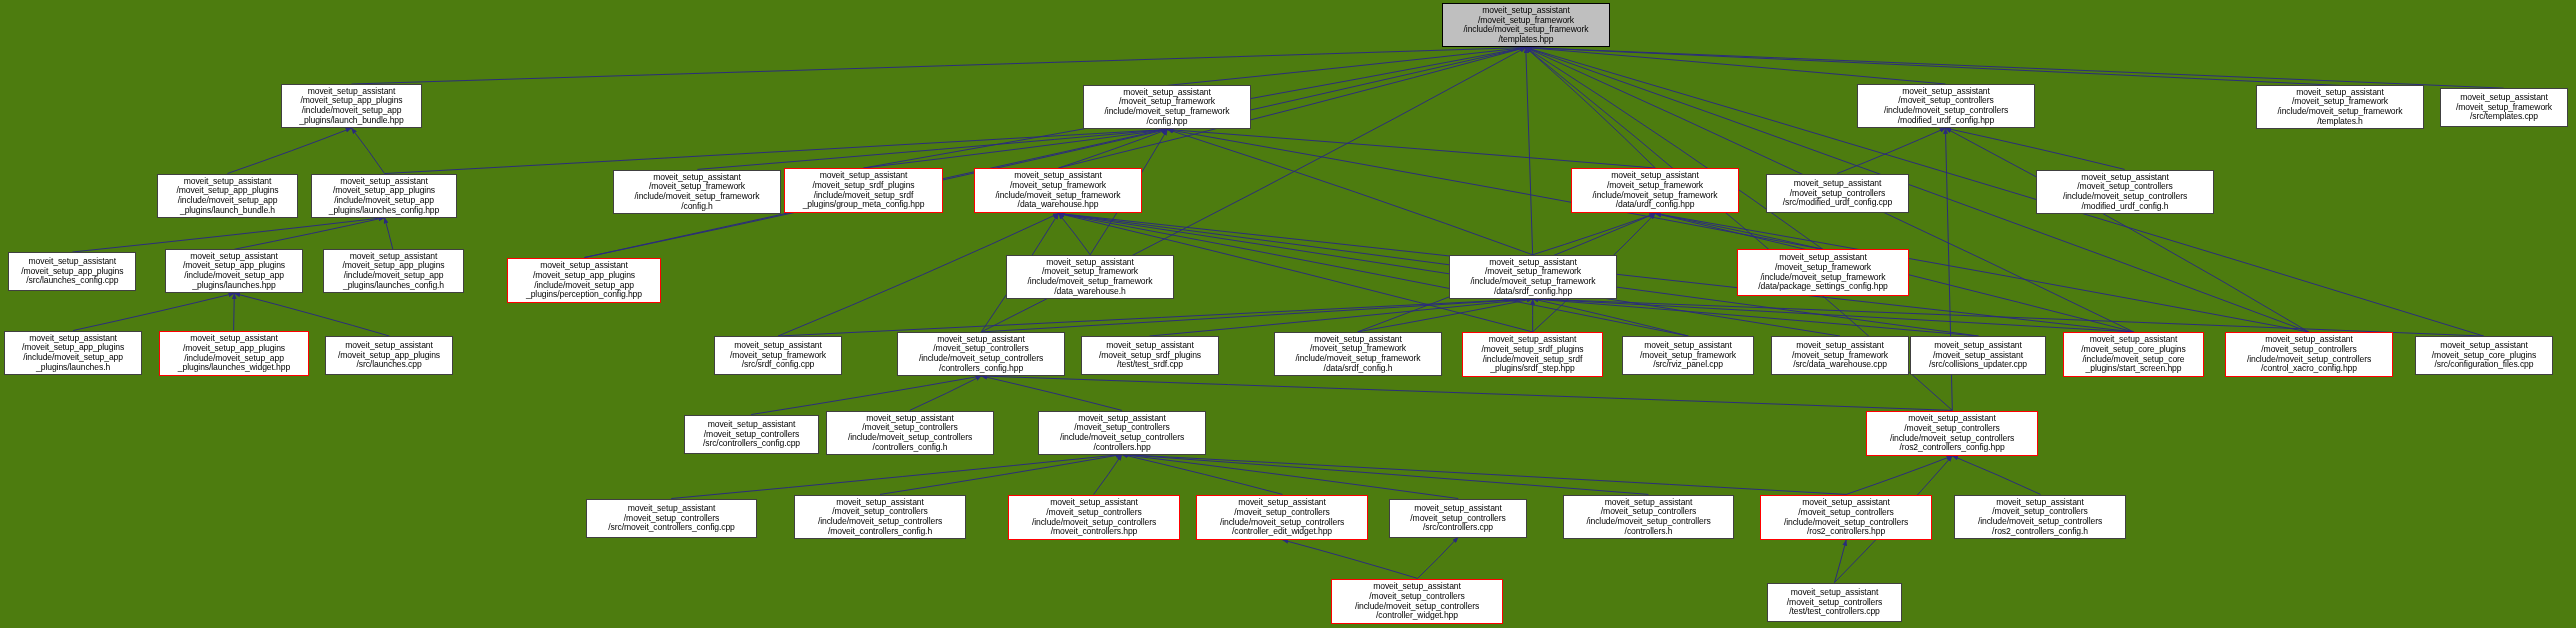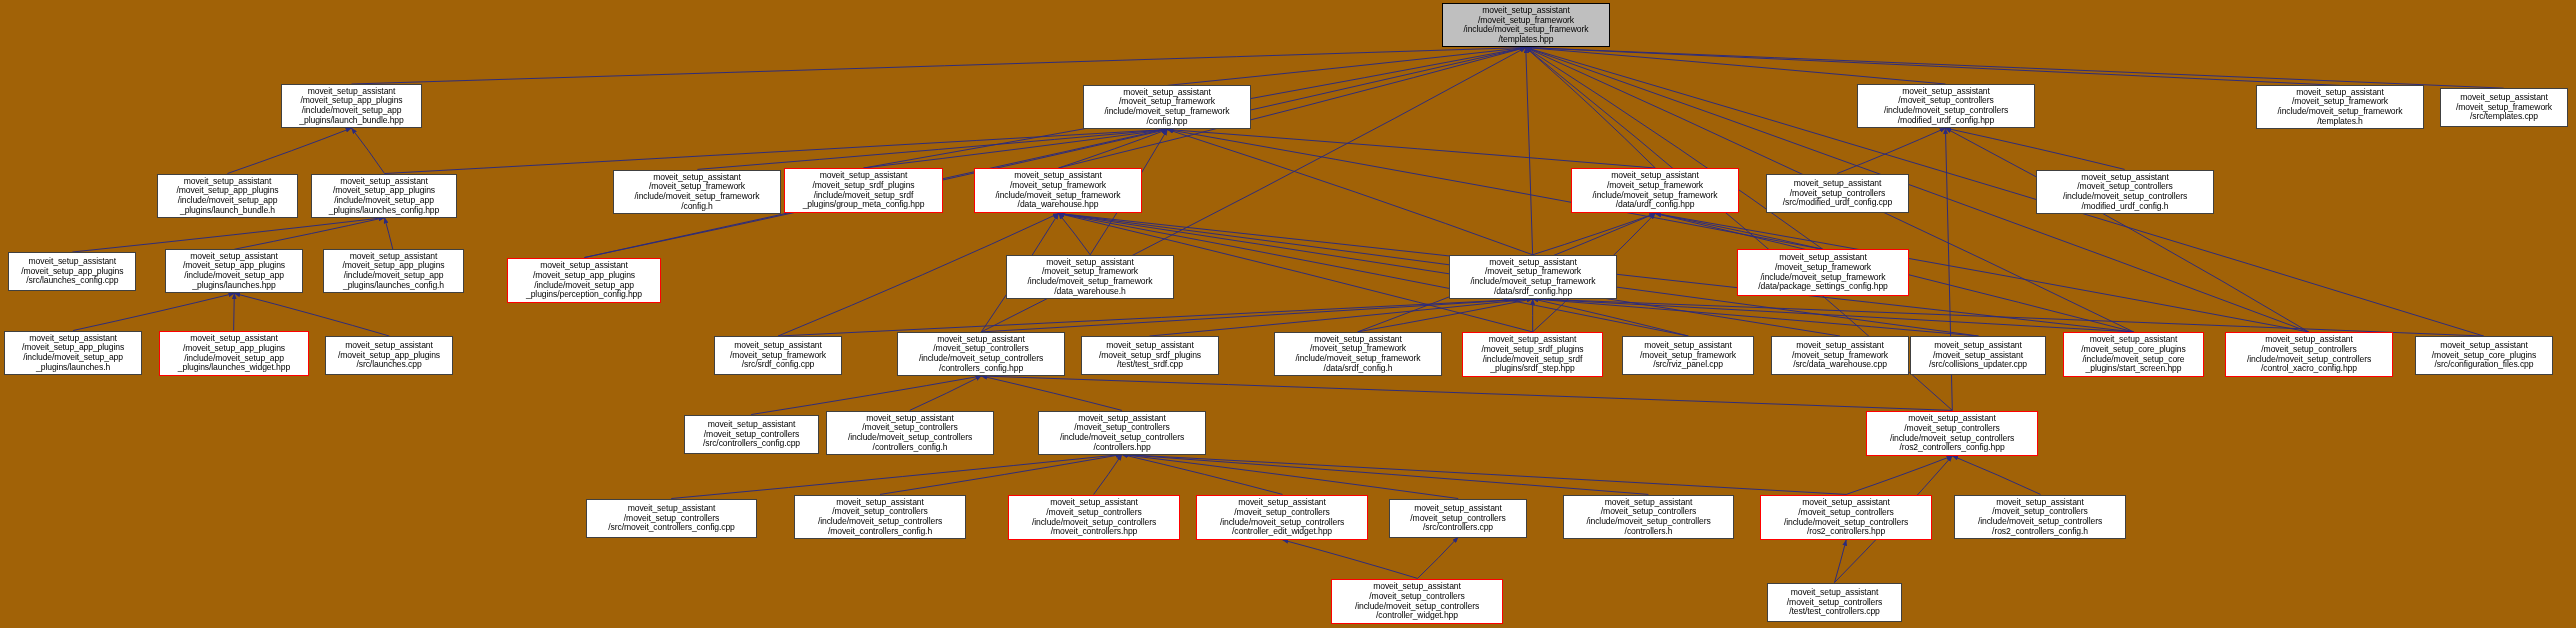--- a/index.html
+++ b/index.html
@@ -5,21 +5,21 @@
 <style>
   html, body {
     margin: 0;
     padding: 0;
     background: #ffffff;
   }
   #graph-root {
     position: relative;
     width: 2576px;
     height: 628px;
-    background: #a16207;
+    background: #4d7c0f;
     font-family: "Liberation Sans", sans-serif;
     overflow: hidden;
   }
   #edge-layer {
     position: absolute;
     left: 0;
     top: 0;
     width: 2576px;
     height: 628px;
     pointer-events: none;

